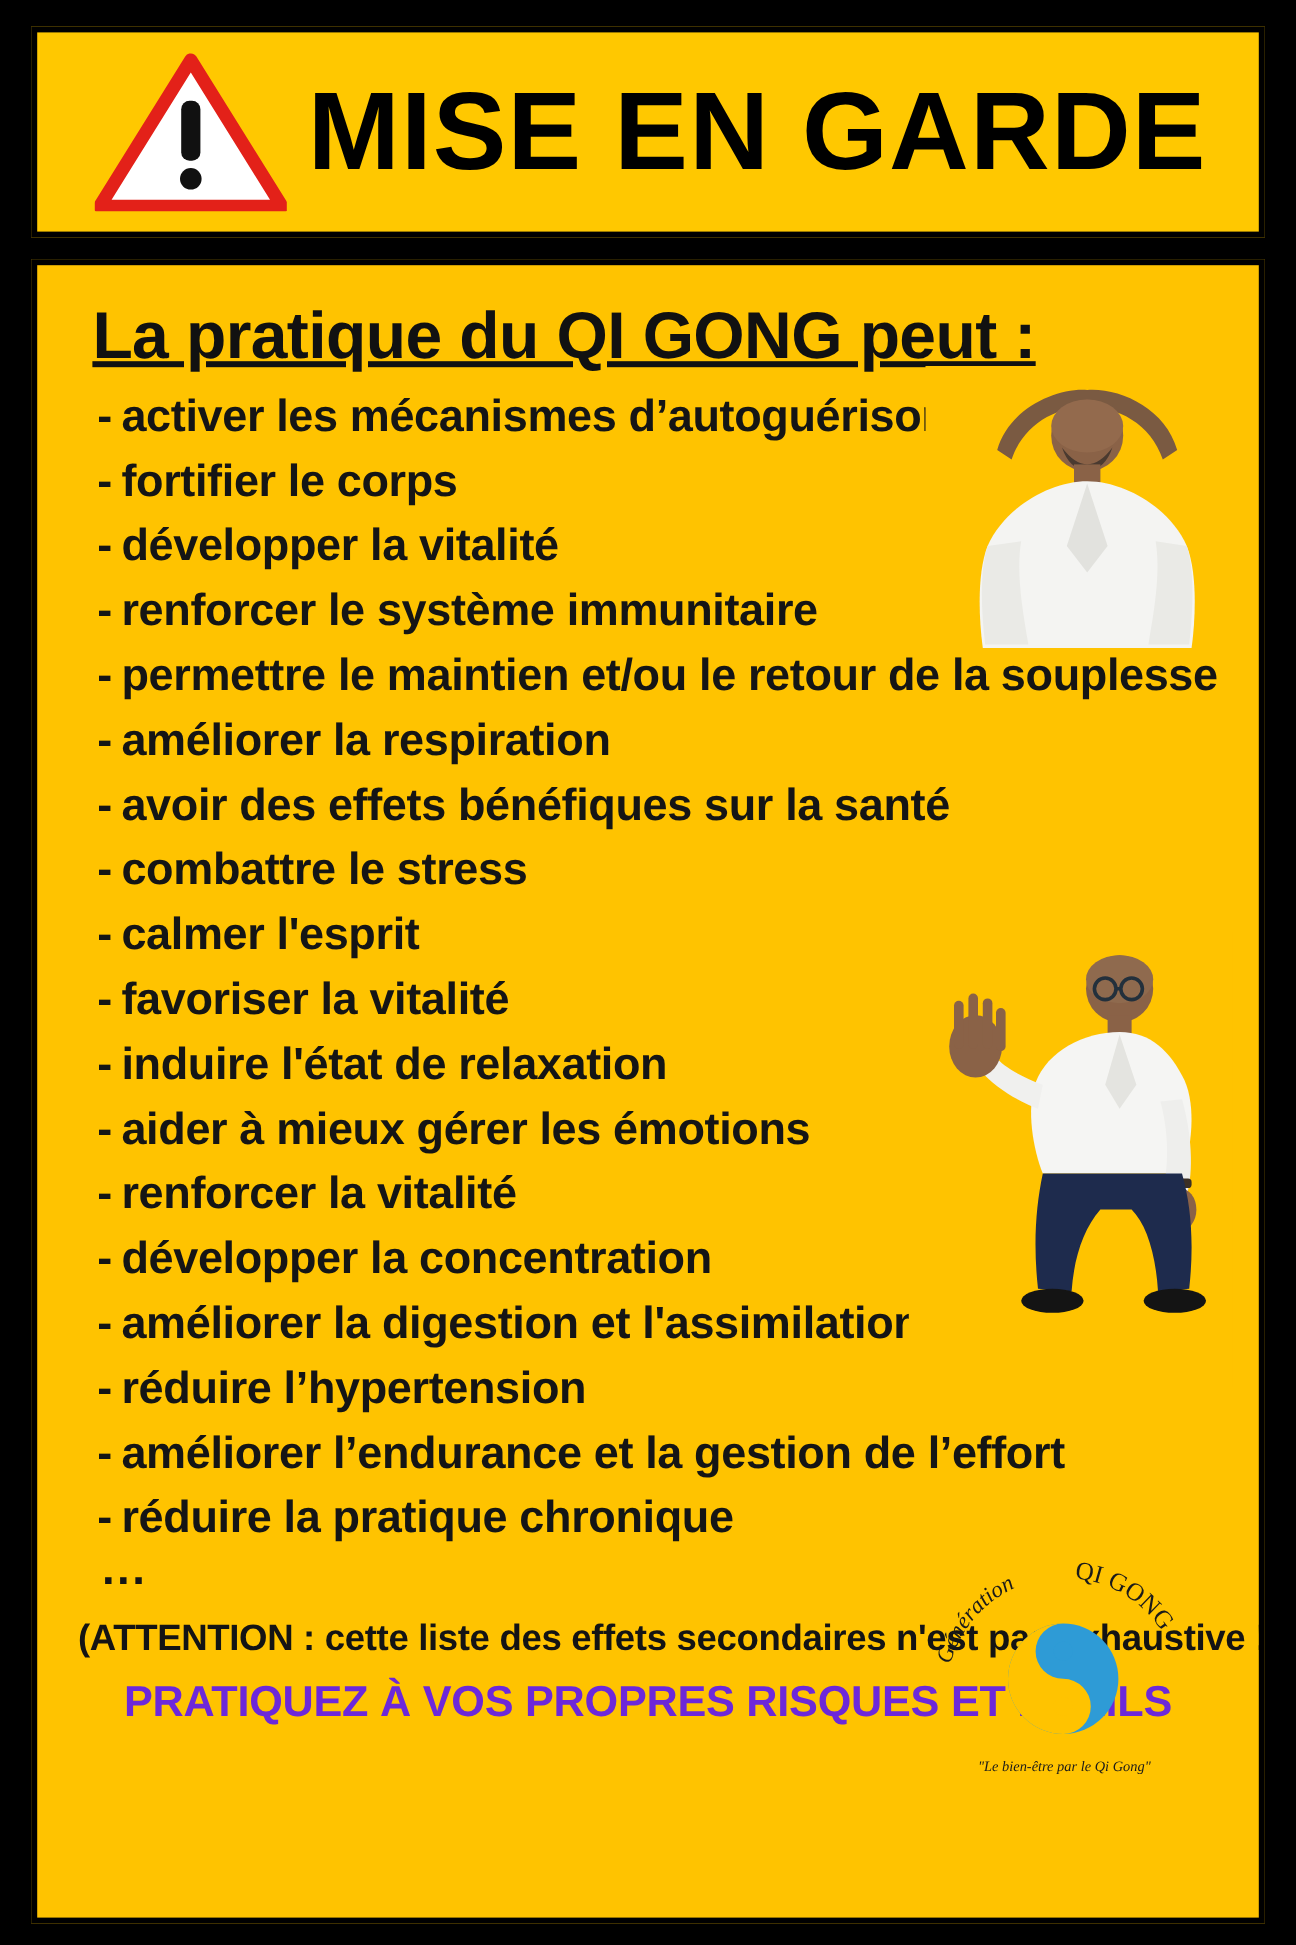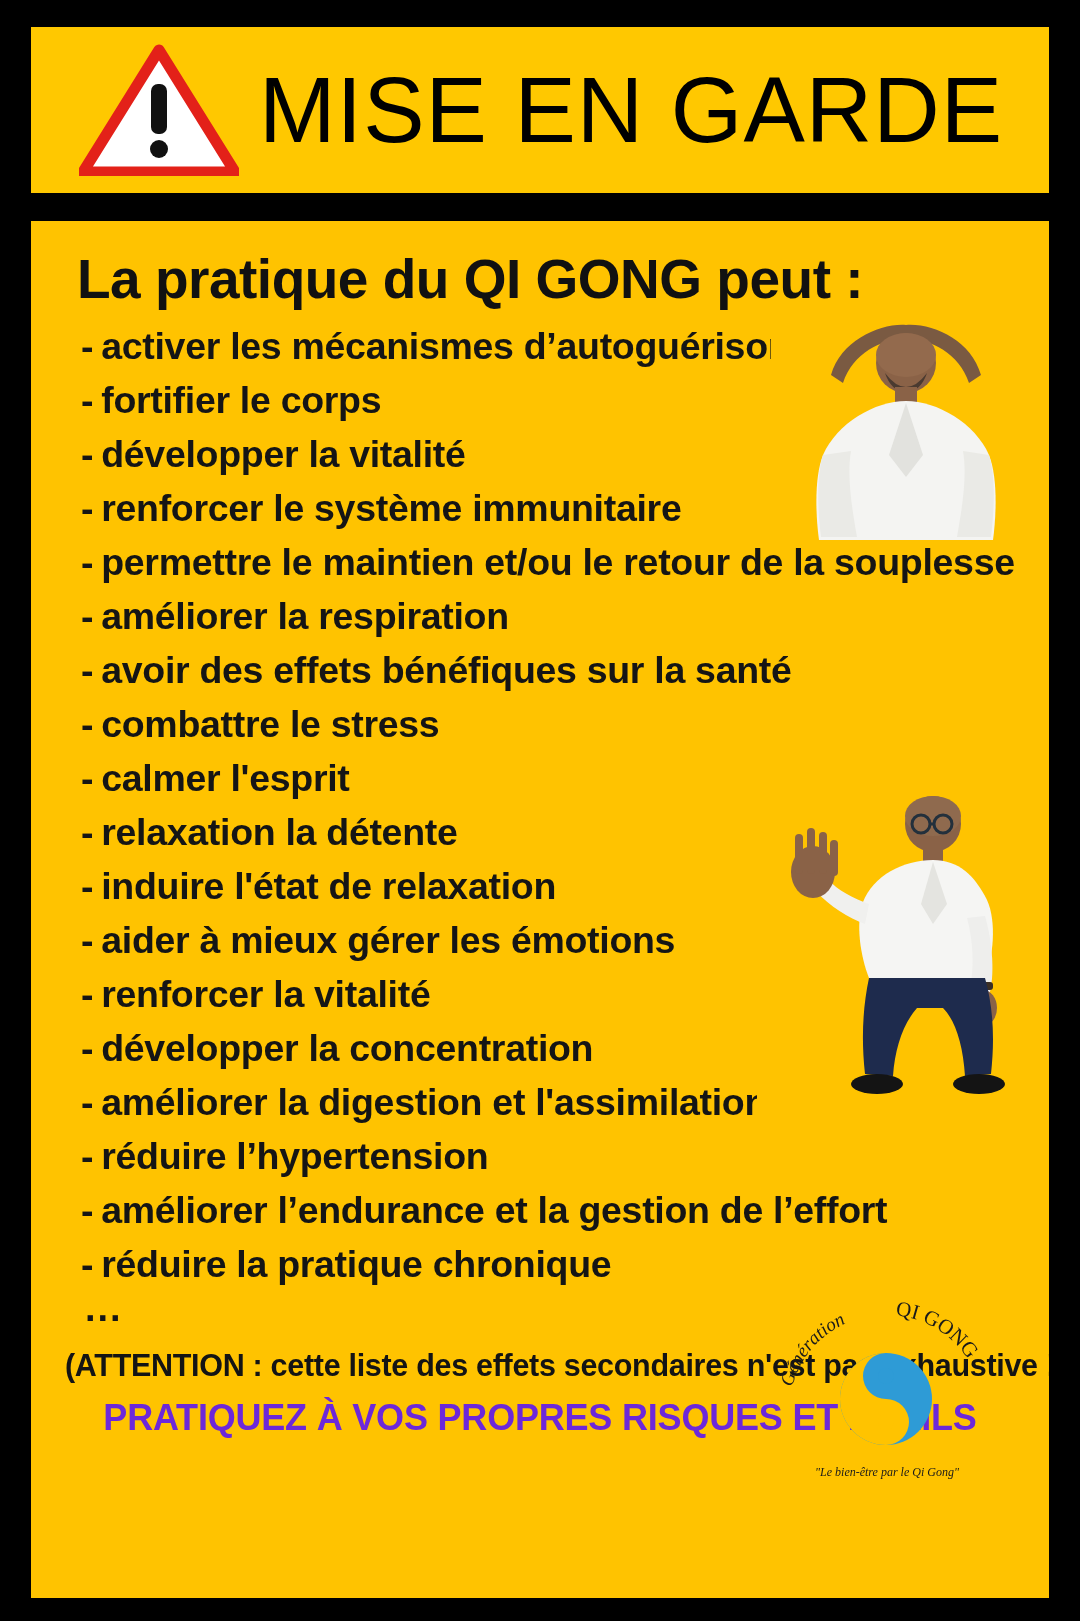--- a/index.html
+++ b/index.html
@@ -42,21 +42,21 @@
     height: 132px;
     flex: 0 0 auto;
     position: relative;
   }
   .warning-triangle svg { display: block; }
 
   .header-title {
     flex: 1 1 auto;
     text-align: center;
     font-family: "Liberation Sans", sans-serif;
-    font-weight: normal;
+    font-weight: bold;
     font-size: 92px;
     letter-spacing: 1px;
     color: #000;
     line-height: 1;
     padding-right: 26px;
     white-space: nowrap;
   }
 
   
   .body-panel {
@@ -70,20 +70,21 @@
     overflow: hidden;
   }
 
   .lead {
     font-weight: bold;
     font-size: 55px;
     color: #111;
     letter-spacing: -0.5px;
     margin: 4px 0 10px 22px;
     line-height: 1.05;
+    text-decoration: underline;
   }
 
   .benefits {
     list-style: none;
     margin: 0;
     padding: 0 0 0 26px;
   }
   .benefits li {
     font-weight: bold;
     font-size: 37.5px;
@@ -183,21 +184,21 @@
     <ul class="benefits">
       <li><span class="dash">-</span><span>activer les mécanismes d’autoguérison</span></li>
       <li><span class="dash">-</span><span>fortifier le corps</span></li>
       <li><span class="dash">-</span><span>développer la vitalité</span></li>
       <li><span class="dash">-</span><span>renforcer le système immunitaire</span></li>
       <li><span class="dash">-</span><span>permettre le maintien et/ou le retour de la souplesse</span></li>
       <li><span class="dash">-</span><span>améliorer la respiration</span></li>
       <li><span class="dash">-</span><span>avoir des effets bénéfiques sur la santé</span></li>
       <li><span class="dash">-</span><span>combattre le stress</span></li>
       <li><span class="dash">-</span><span>calmer l'esprit</span></li>
-      <li><span class="dash">-</span><span>relaxation la détente</span></li>
+      <li><span class="dash">-</span><span>favoriser la vitalité</span></li>
       <li><span class="dash">-</span><span>induire l'état de relaxation</span></li>
       <li><span class="dash">-</span><span>aider à mieux gérer les émotions</span></li>
       <li><span class="dash">-</span><span>renforcer la vitalité</span></li>
       <li><span class="dash">-</span><span>développer la concentration</span></li>
       <li><span class="dash">-</span><span>améliorer la digestion et l'assimilation des aliments</span></li>
       <li><span class="dash">-</span><span>réduire l’hypertension</span></li>
       <li><span class="dash">-</span><span>améliorer l’endurance et la gestion de l’effort</span></li>
       <li><span class="dash">-</span><span>réduire la pratique chronique</span></li>
     </ul>
 

